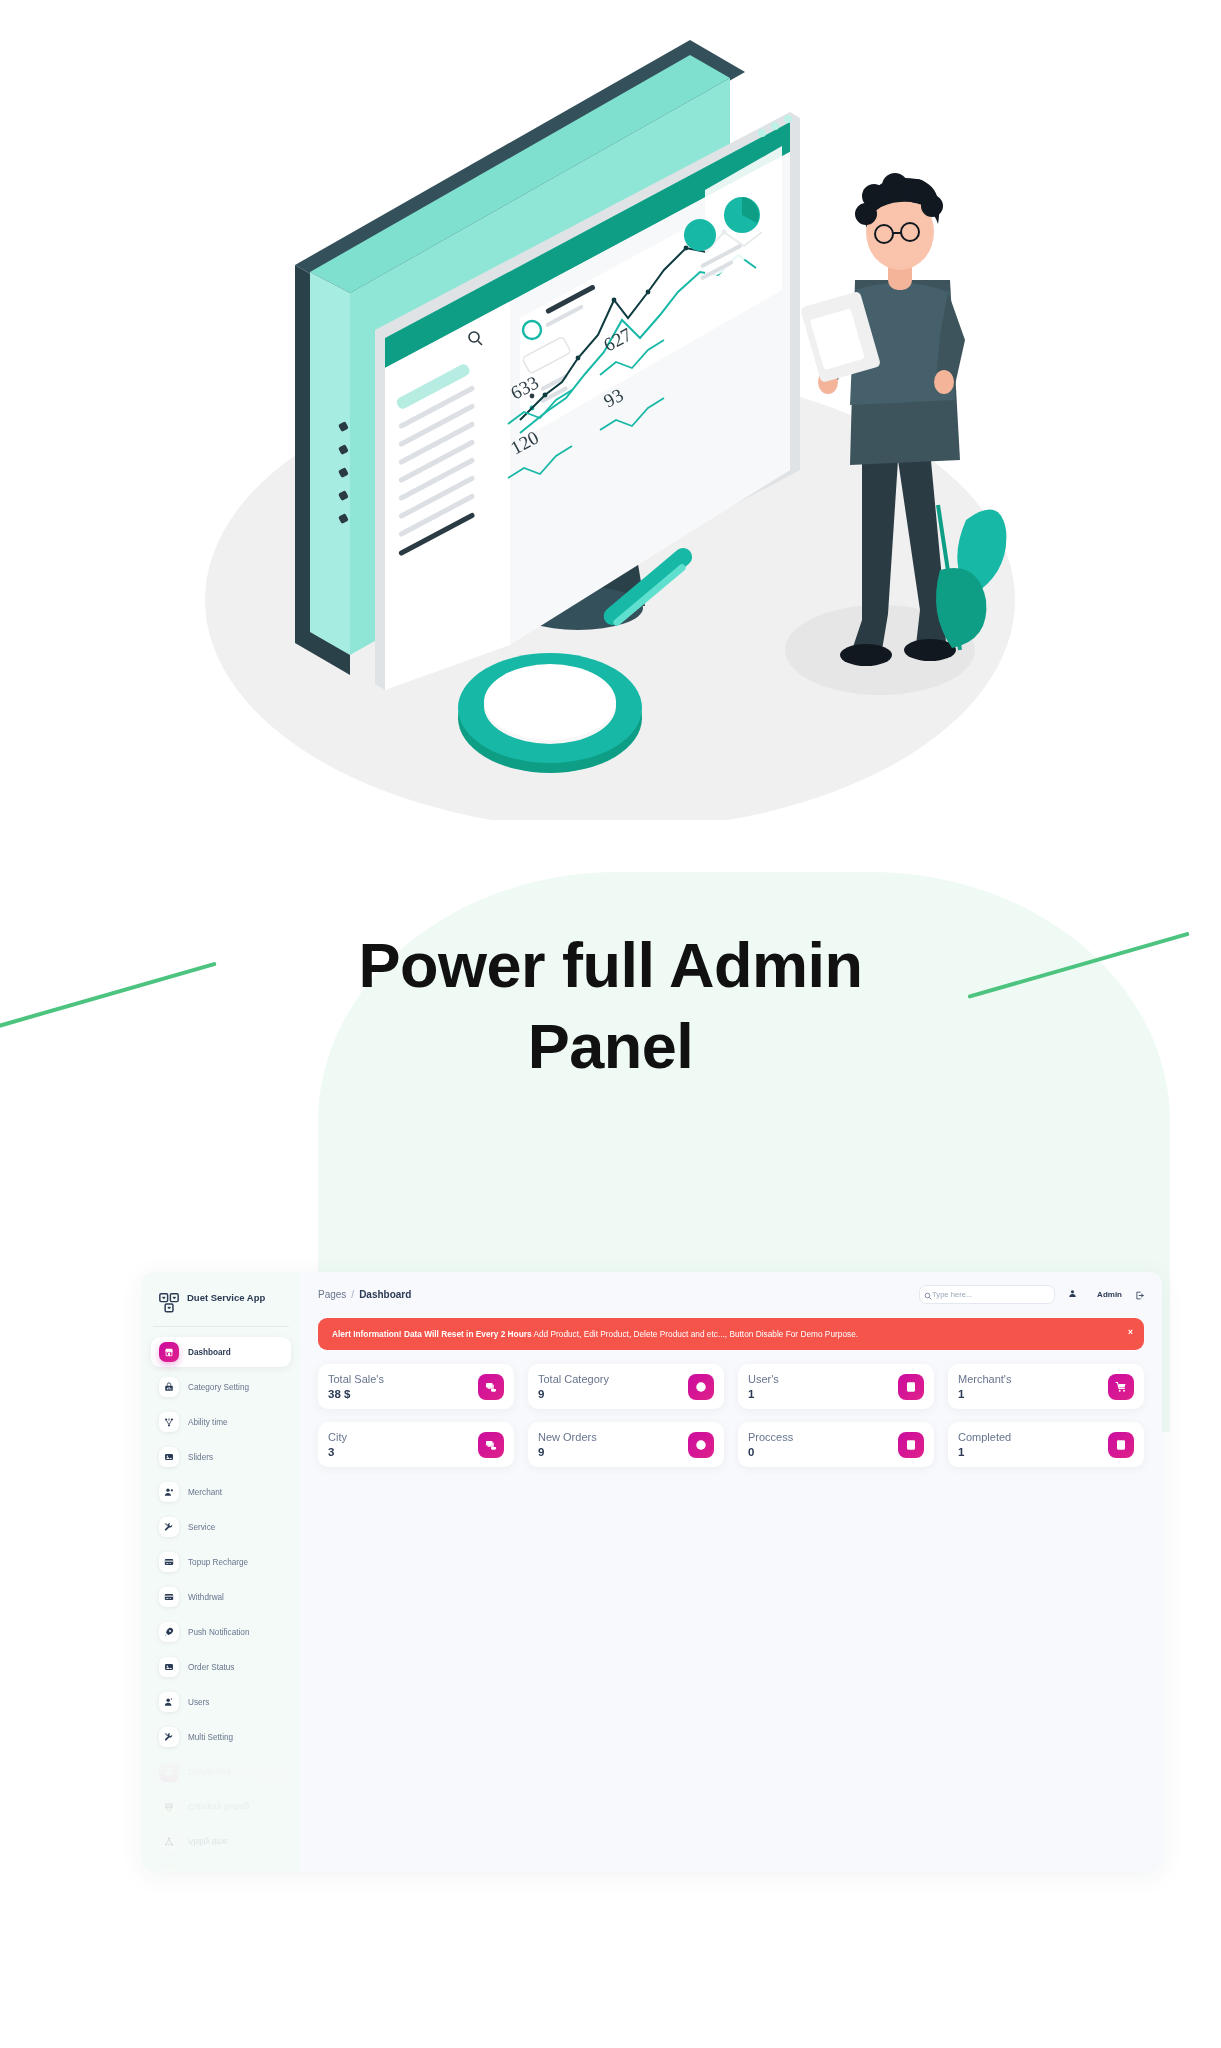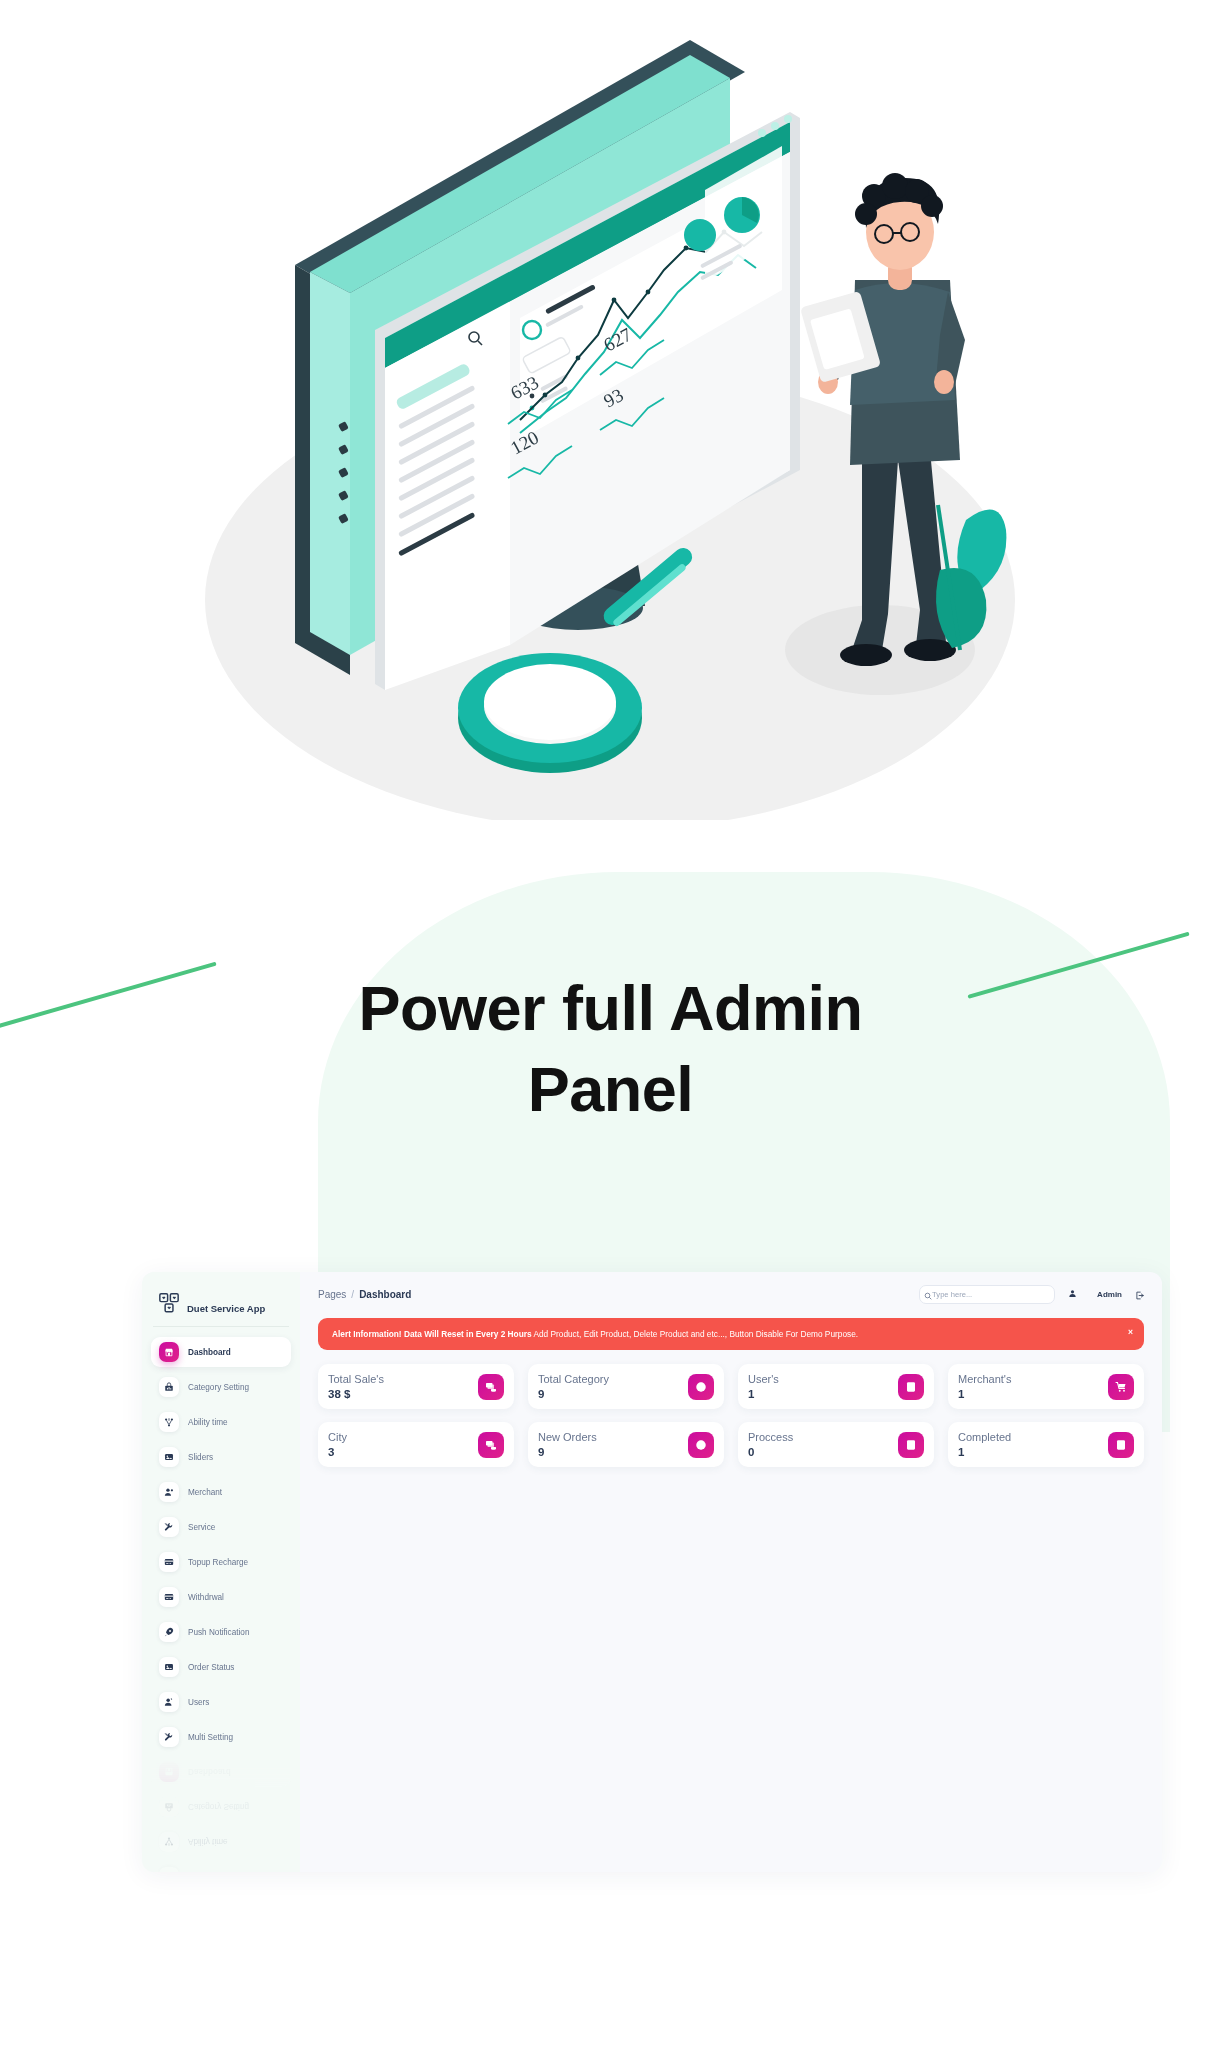--- a/index.html
+++ b/index.html
@@ -27,38 +27,38 @@
   
   .accent-line { position:absolute; height:4px; background:#4cc47f; border-radius:2px; z-index:2; }
   .accent-left  { left:-5px; top:1025px; width:230px; transform:rotate(-16deg); transform-origin:left center; }
   .accent-right { left:968px; top:995px; width:230px; transform:rotate(-16deg); transform-origin:left center; }
 
   
   .headline {
     position:absolute; left:0; top:925px; width:1221px;
     text-align:center; z-index:3;
     font-size:63px; font-weight:bold; line-height:1.28;
-    color:#111111; letter-spacing:-0.5px;margin-top:43px;
+    color:#111111; letter-spacing:-0.5px;
   }
 
   
   .panel {
     position:absolute; left:142px; top:1272px;
     width:1020px; height:600px;
     background:#f8f9fc;
     border-radius:12px;
     overflow:hidden;
     z-index:4;
     box-shadow: 0 4px 26px rgba(32,50,80,.06);
   }
   .panel-inner { display:flex; width:1020px; }
 
   
   .sidebar { width:158px; flex:0 0 158px; background:#f4faf7; padding:14px 9px 0 9px; }
-  .brand { display:flex; align-items:flex-end; gap:7px; padding:6px 2px 12px 7px; }
+  .brand { display:flex; align-items:flex-start; gap:7px; padding:6px 2px 12px 7px; }
   .brand-mark { width:22px; height:22px; flex:0 0 22px; color:#2b3a55; }
   .brand-name { font-size:9.5px; font-weight:bold; color:#2b3a55; white-space:nowrap; }
   .brand-sep { height:1px; background:#e3ece8; margin:0 2px 10px 2px; }
 
   .nav-item {
     display:flex; align-items:center; gap:9px;
     padding:5px 8px; margin-bottom:5px;
     border-radius:9px;
   }
   .nav-item.active { background:#ffffff; box-shadow:0 2px 7px rgba(40,60,90,.07); }

